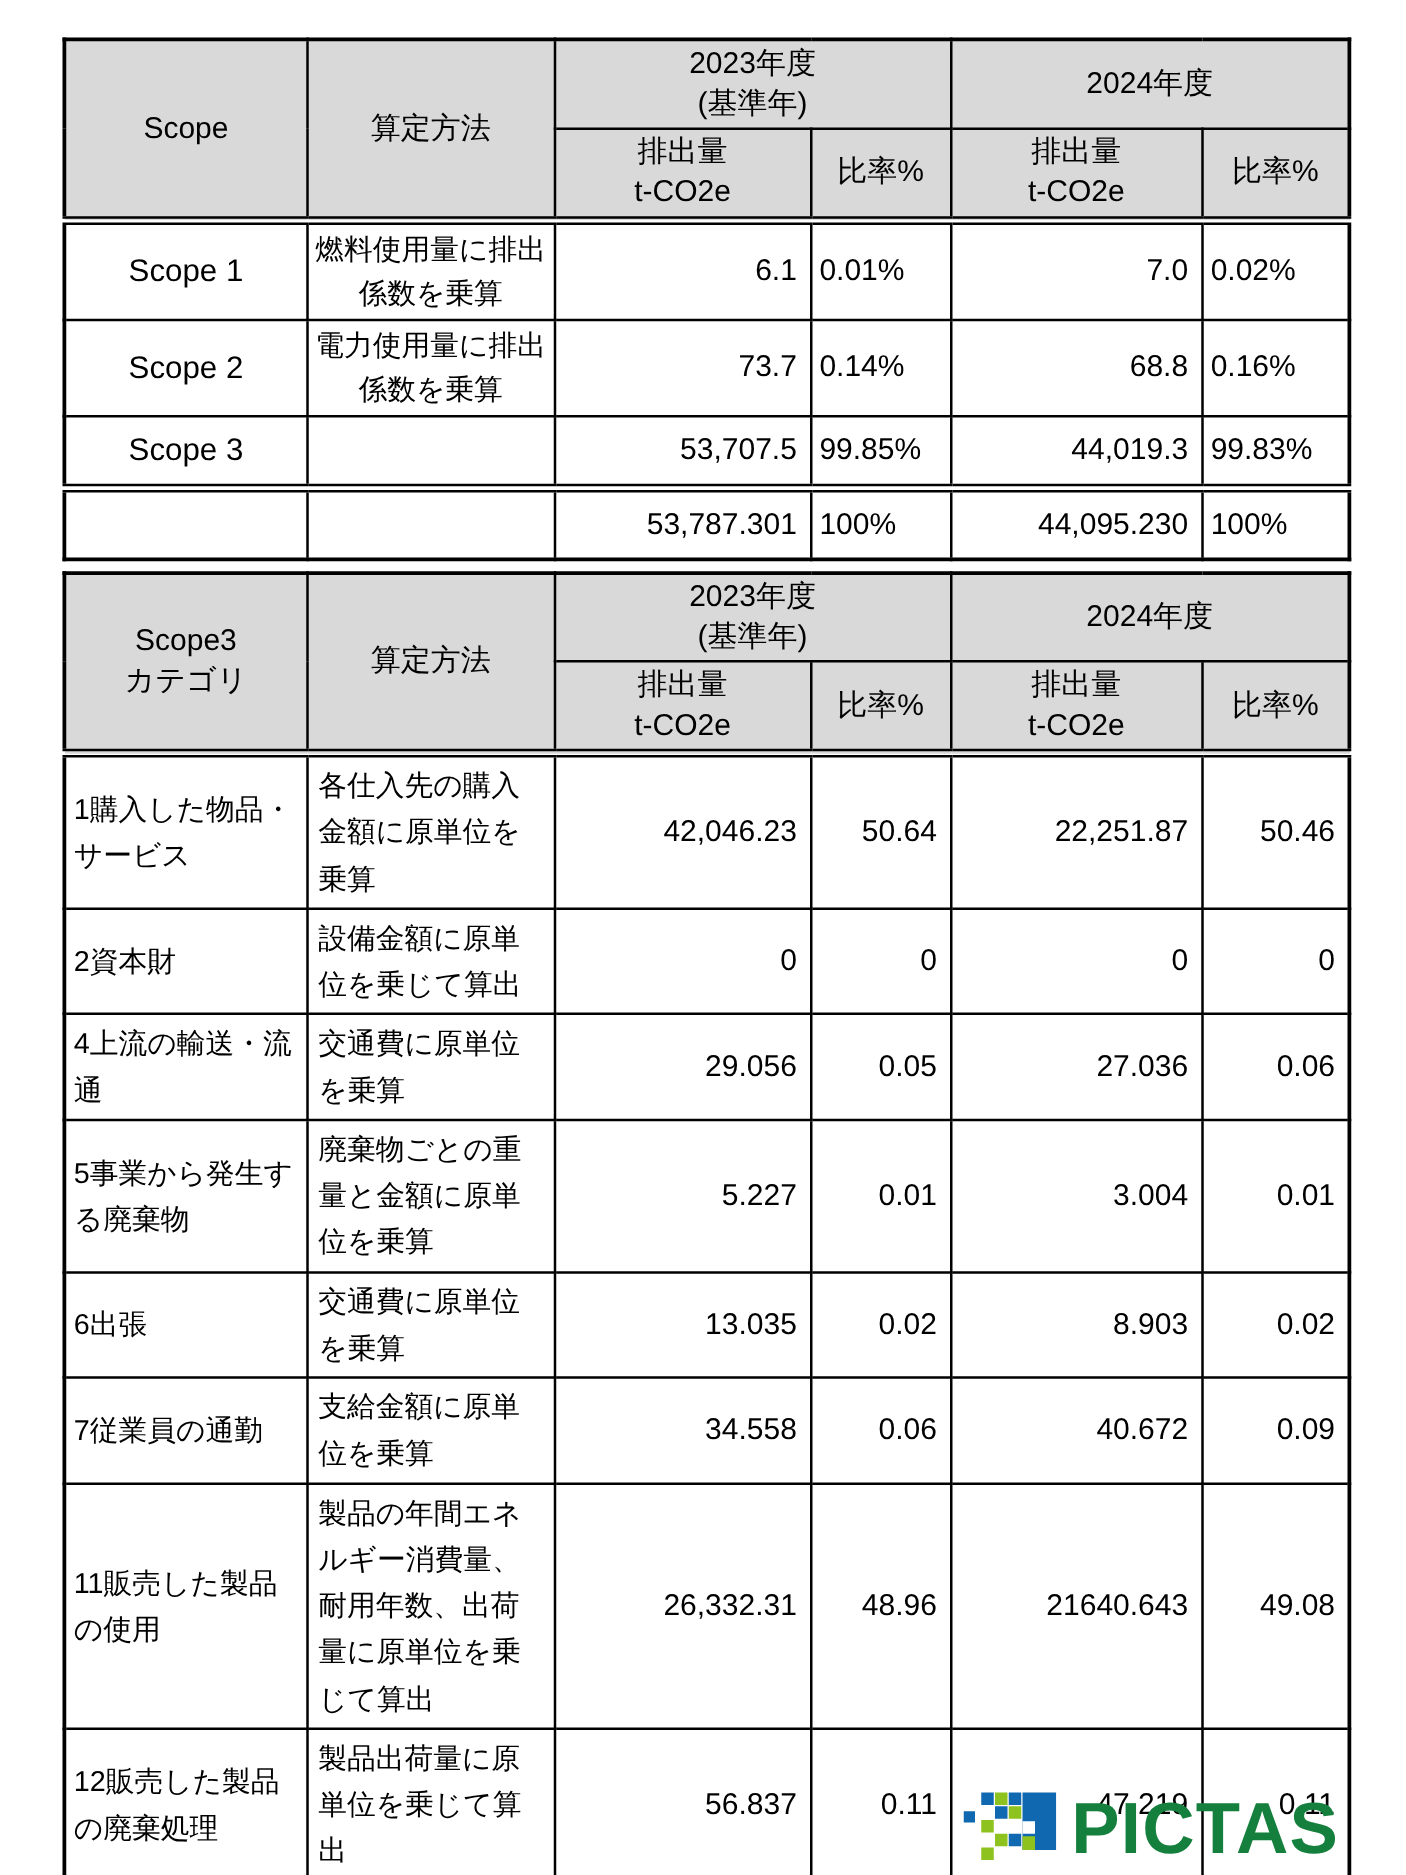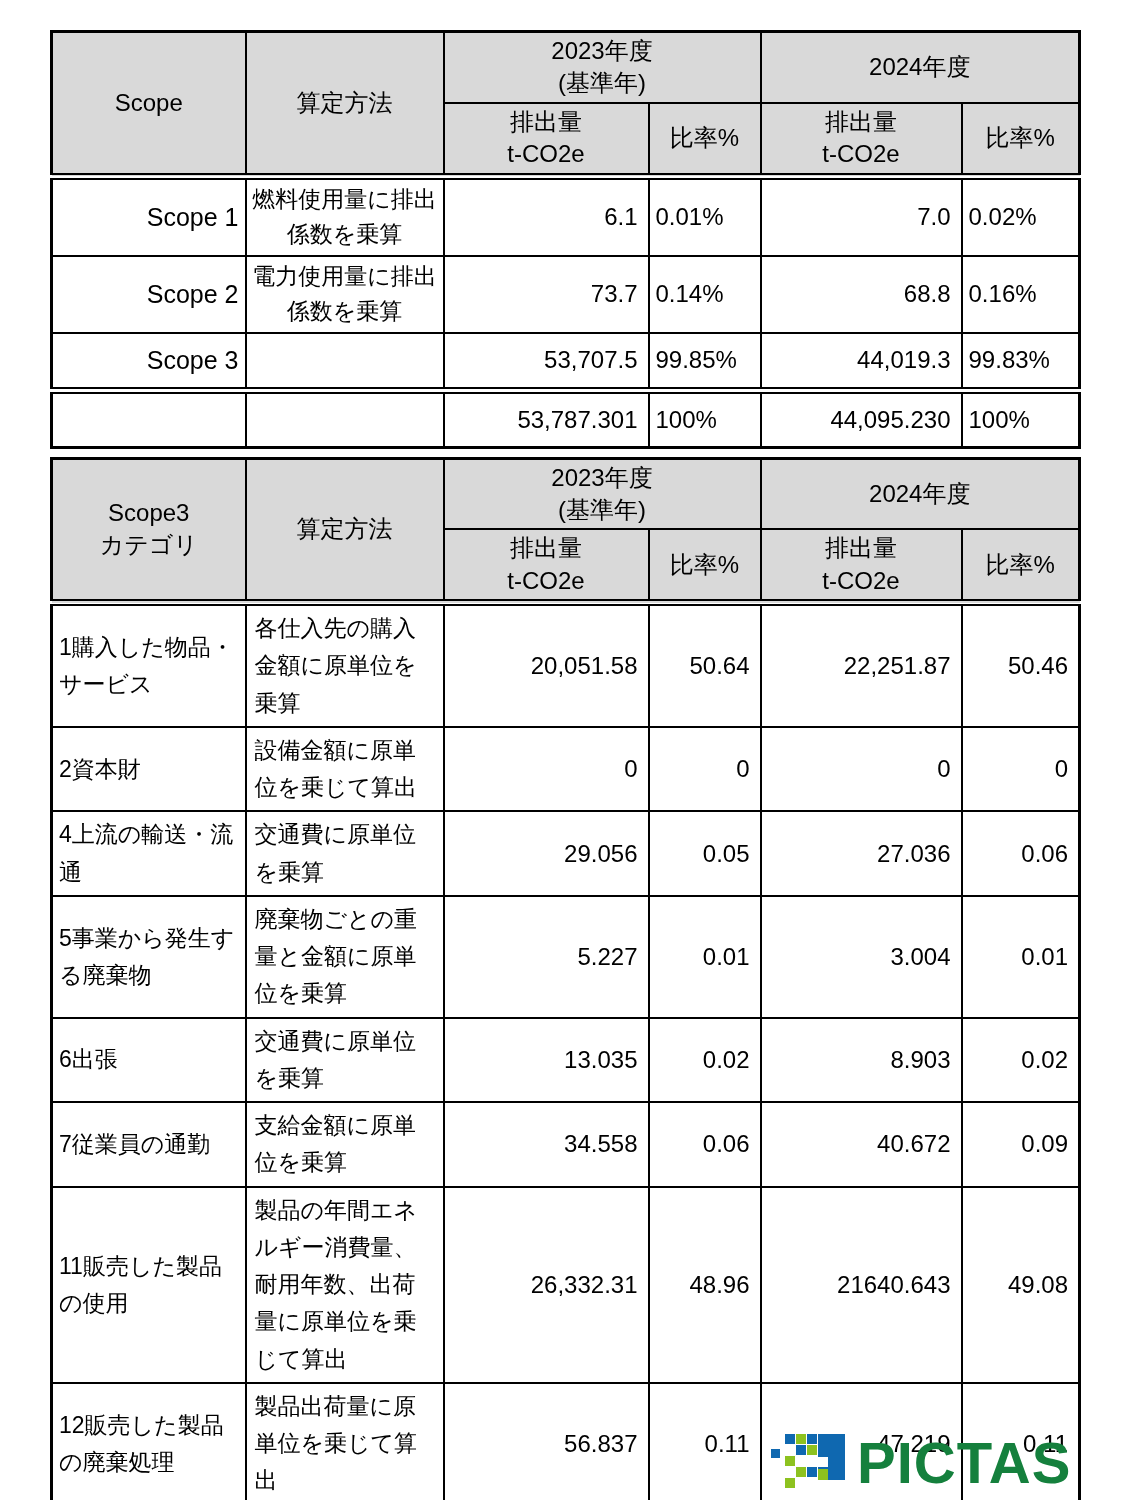--- a/index.html
+++ b/index.html
@@ -15,21 +15,21 @@
   col.c1{width:194px}col.c2{width:198px}col.c3{width:205px}
   col.c4{width:112px}col.c5{width:201px}col.c6{width:118px}
   
   td.hc{background:#d9d9d9;text-align:center;font-size:24px;line-height:1.35;}
   .pre{white-space:pre-line;}
   tr.gh1{height:70px}tr.sh1{height:64px}
   tr.gh2{height:62px}tr.sh2{height:66px}
   
   tr.r1{height:62px}tr.r1b{height:57px}tr.rtotal{height:57px}
   tr.dbl td{border-top:7px double #000;}
-  td.scope{text-align:right;font-size:25px;}
+  td.scope{text-align:center;font-size:25px;}
   td.m1{text-align:center;font-size:23px;line-height:1.55;padding:2px 4px;margin-left:12px;}
   td.num{text-align:right;padding-right:10px;font-size:24px;}
   td.pct{padding-right:12px;font-size:24px;}
   
   .t2wrap{margin-top:8px;}
   tr.h80{height:80px}tr.h113{height:113px}tr.h155{height:155px}tr.h78{height:78px}
   td.cat{text-align:left;font-size:23px;line-height:1.62;padding:4px 4px 4px 6px;}
   td.m2{text-align:left;font-size:23px;line-height:1.62;padding:4px 16px 4px 8px;}
   
   .logo{position:absolute;left:763px;top:1432px;display:flex;align-items:center;gap:12px;}
@@ -126,21 +126,21 @@
         <td class="hc pre">排出量
 t-CO2e</td>
         <td class="hc">比率%</td>
         <td class="hc pre">排出量
 t-CO2e</td>
         <td class="hc">比率%</td>
       </tr>
       <tr class="h80 dbl">
         <td class="cat">1購入した物品・サービス</td>
         <td class="m2">各仕入先の購入金額に原単位を乗算</td>
-        <td class="num">20,051.58</td>
+        <td class="num">42,046.23</td>
         <td class="num">50.64</td>
         <td class="num">22,251.87</td>
         <td class="num">50.46</td>
       </tr>
       <tr class="h80">
         <td class="cat">2資本財</td>
         <td class="m2">設備金額に原単位を乗じて算出</td>
         <td class="num">0</td>
         <td class="num">0</td>
         <td class="num">0</td>

